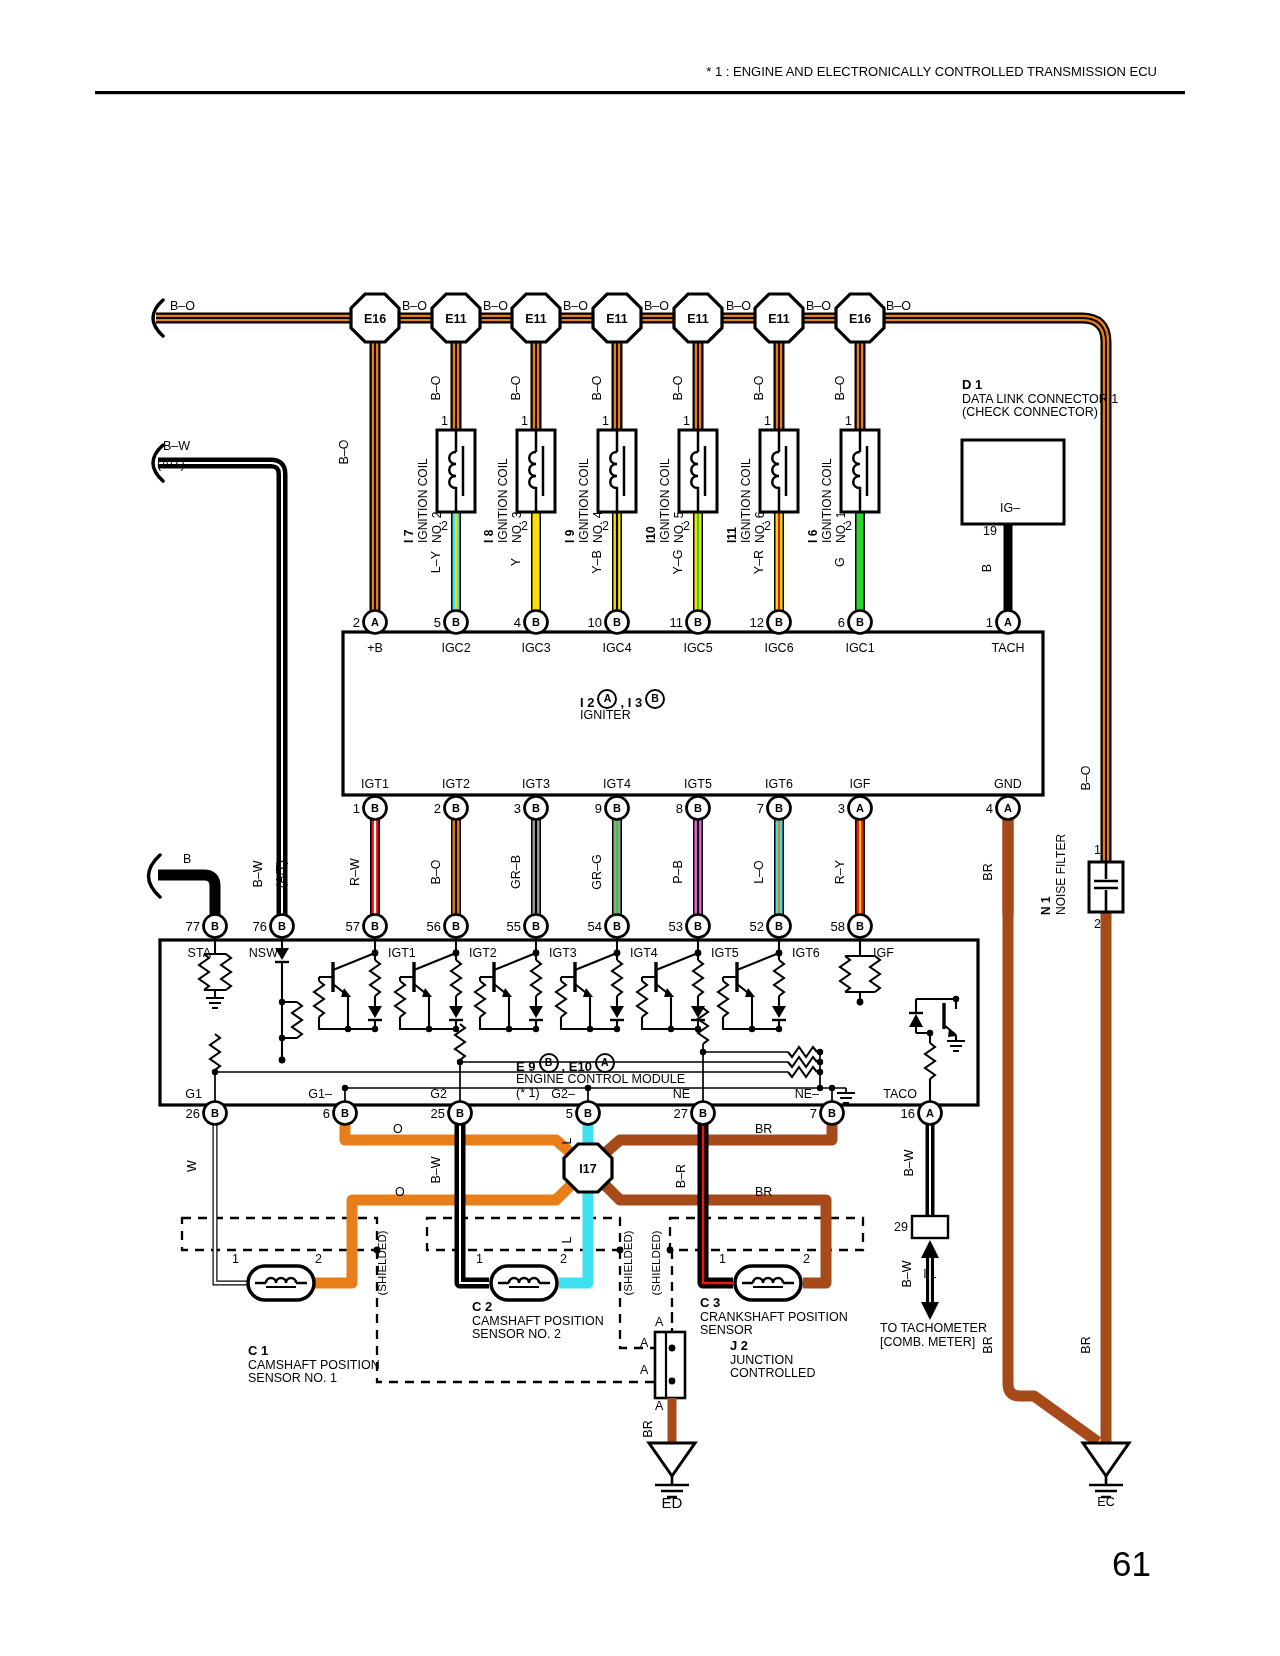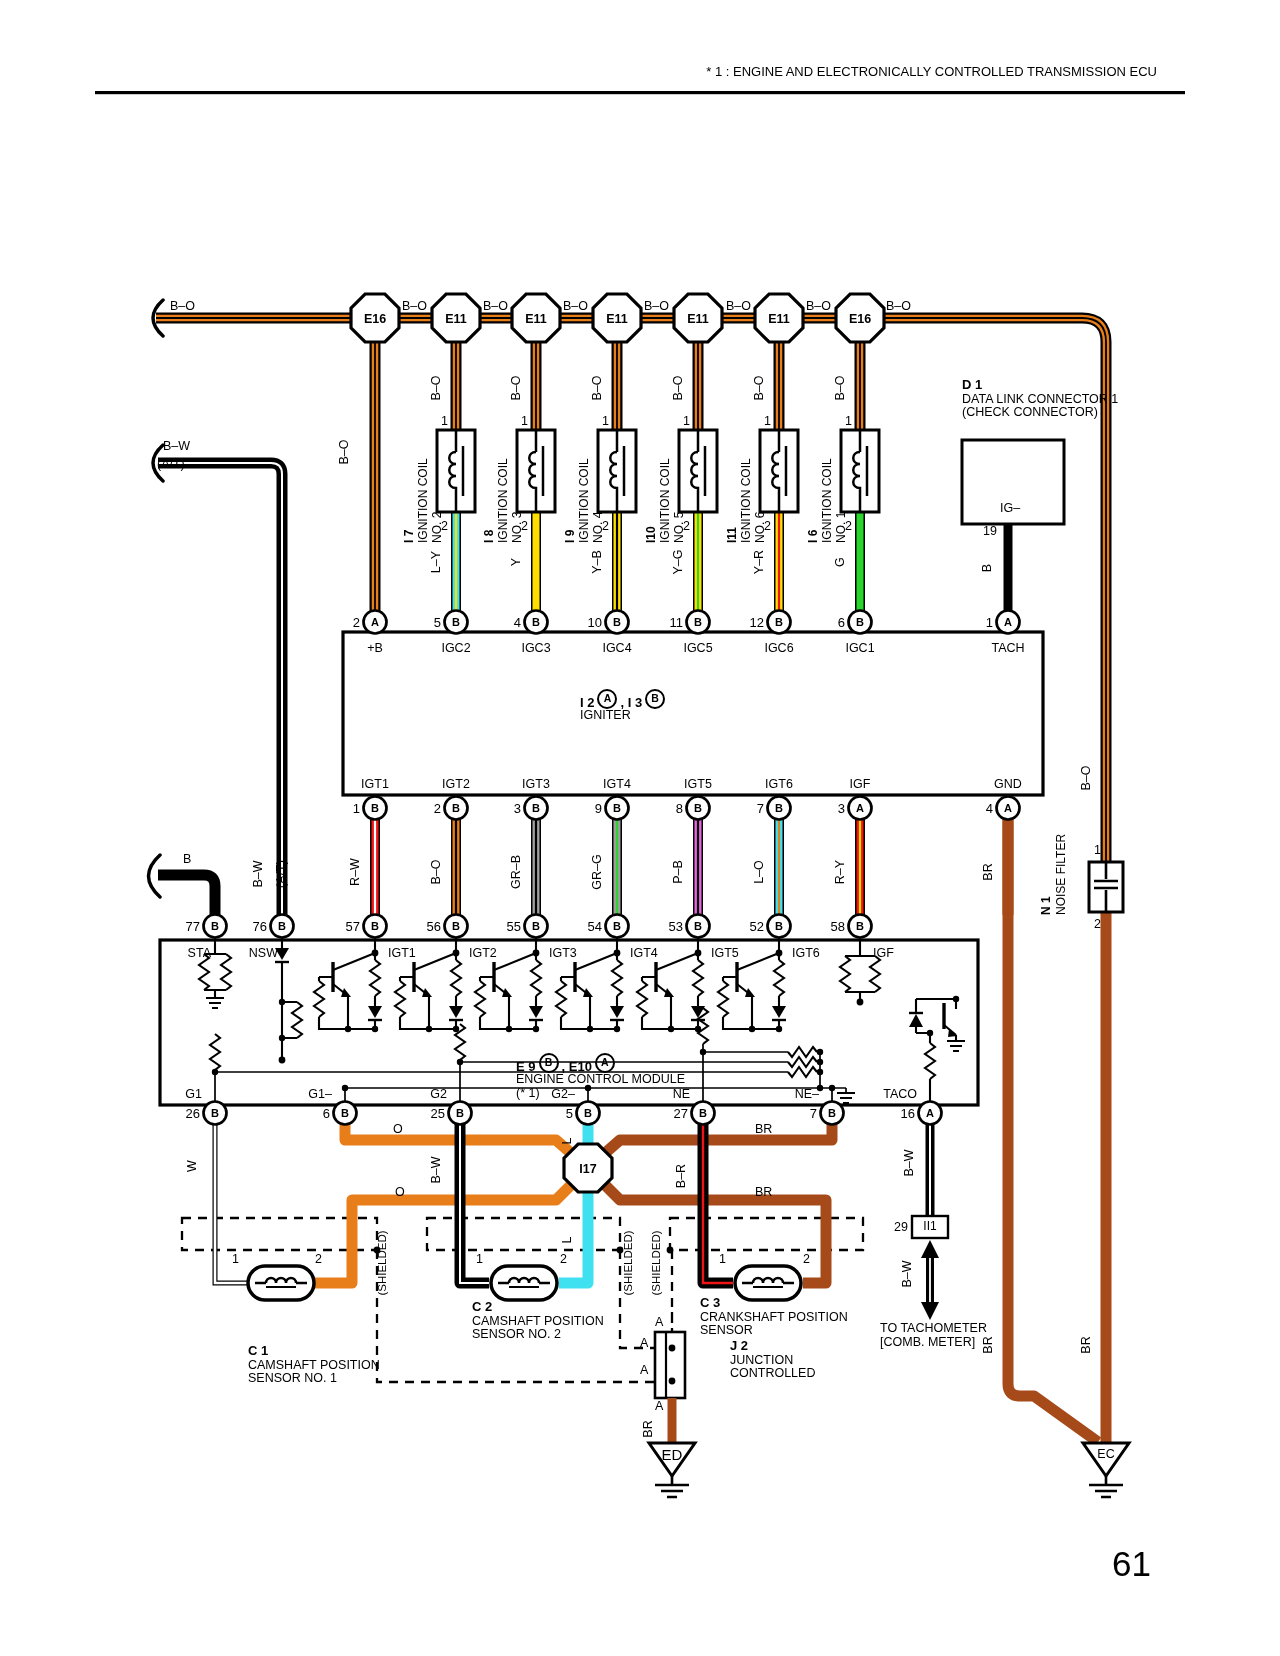--- a/index.html
+++ b/index.html
@@ -9,21 +9,21 @@
   svg text{font-family:"Liberation Sans",sans-serif;fill:#000;}
   .blk{position:absolute;font-size:12.5px;line-height:13.5px;white-space:nowrap;}
   .blk b{font-size:13px;}
   .idline{font-size:13px;display:flex;align-items:flex-end;gap:3px;}
   .circ{display:inline-flex;justify-content:center;align-items:center;width:16px;height:16px;
         border:2.2px solid #000;border-radius:50%;font-size:10.5px;font-weight:bold;flex:none;}
   .vtext{position:absolute;transform-origin:0 100%;transform:rotate(-90deg);white-space:nowrap;
          font-size:12px;height:15px;line-height:15px;}
   .hdr{position:absolute;top:64px;right:123px;font-size:13px;}
   .pgnum{position:absolute;left:1112px;top:1544px;font-size:35px;}
-  .ctr{text-align:center;}
+  .ctr{text-align:center;margin-top:48px;}
 </style>
 </head>
 <body>
 
 <div id="page">
 
 <svg id="art" width="1280" height="1656" viewBox="0 0 1280 1656">
   <defs>
     <g id="resv">
           <path d="M0 0 l5 4 l-10 7 l10 7 l-10 7 l10 7 l-5 4" fill="none" stroke="#000" stroke-width="2.1"></path>

